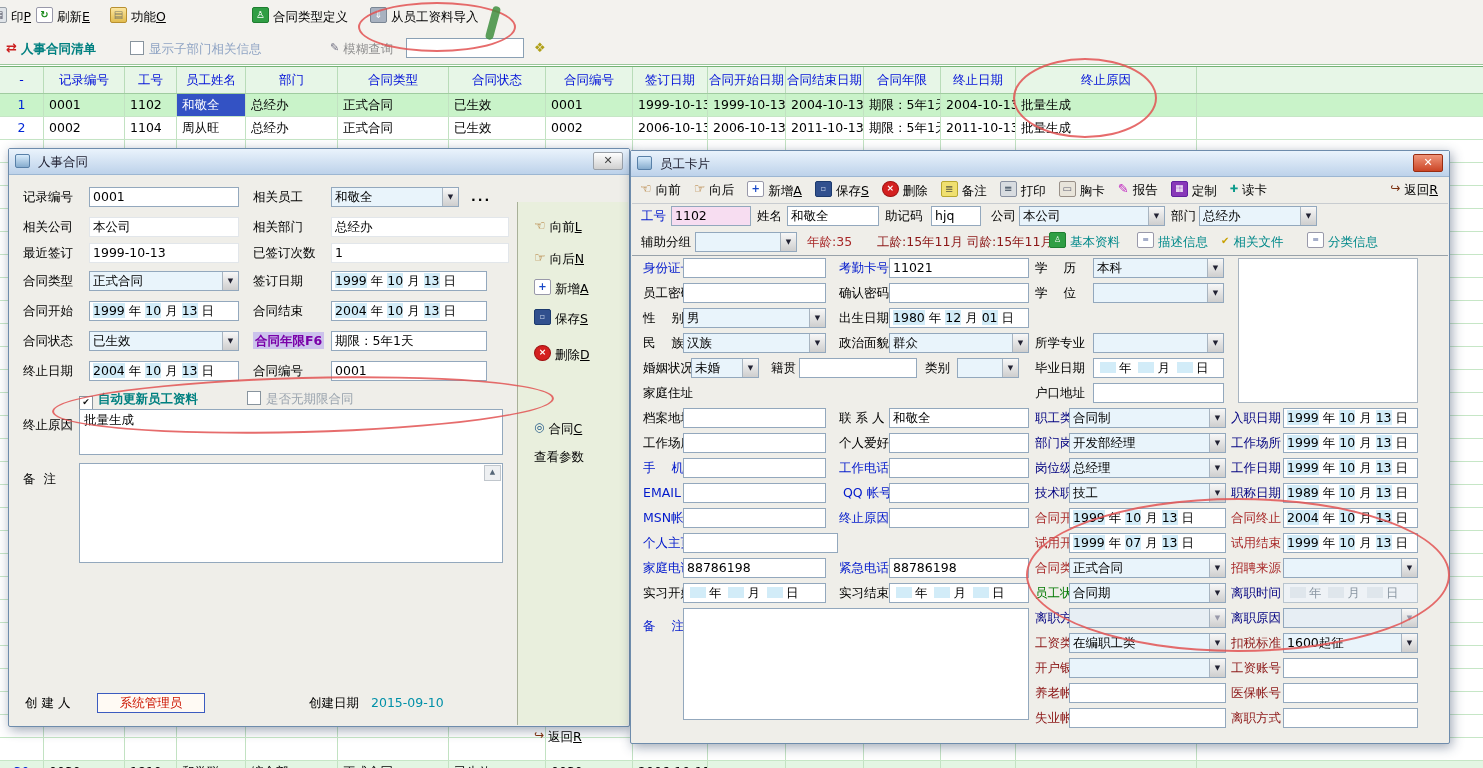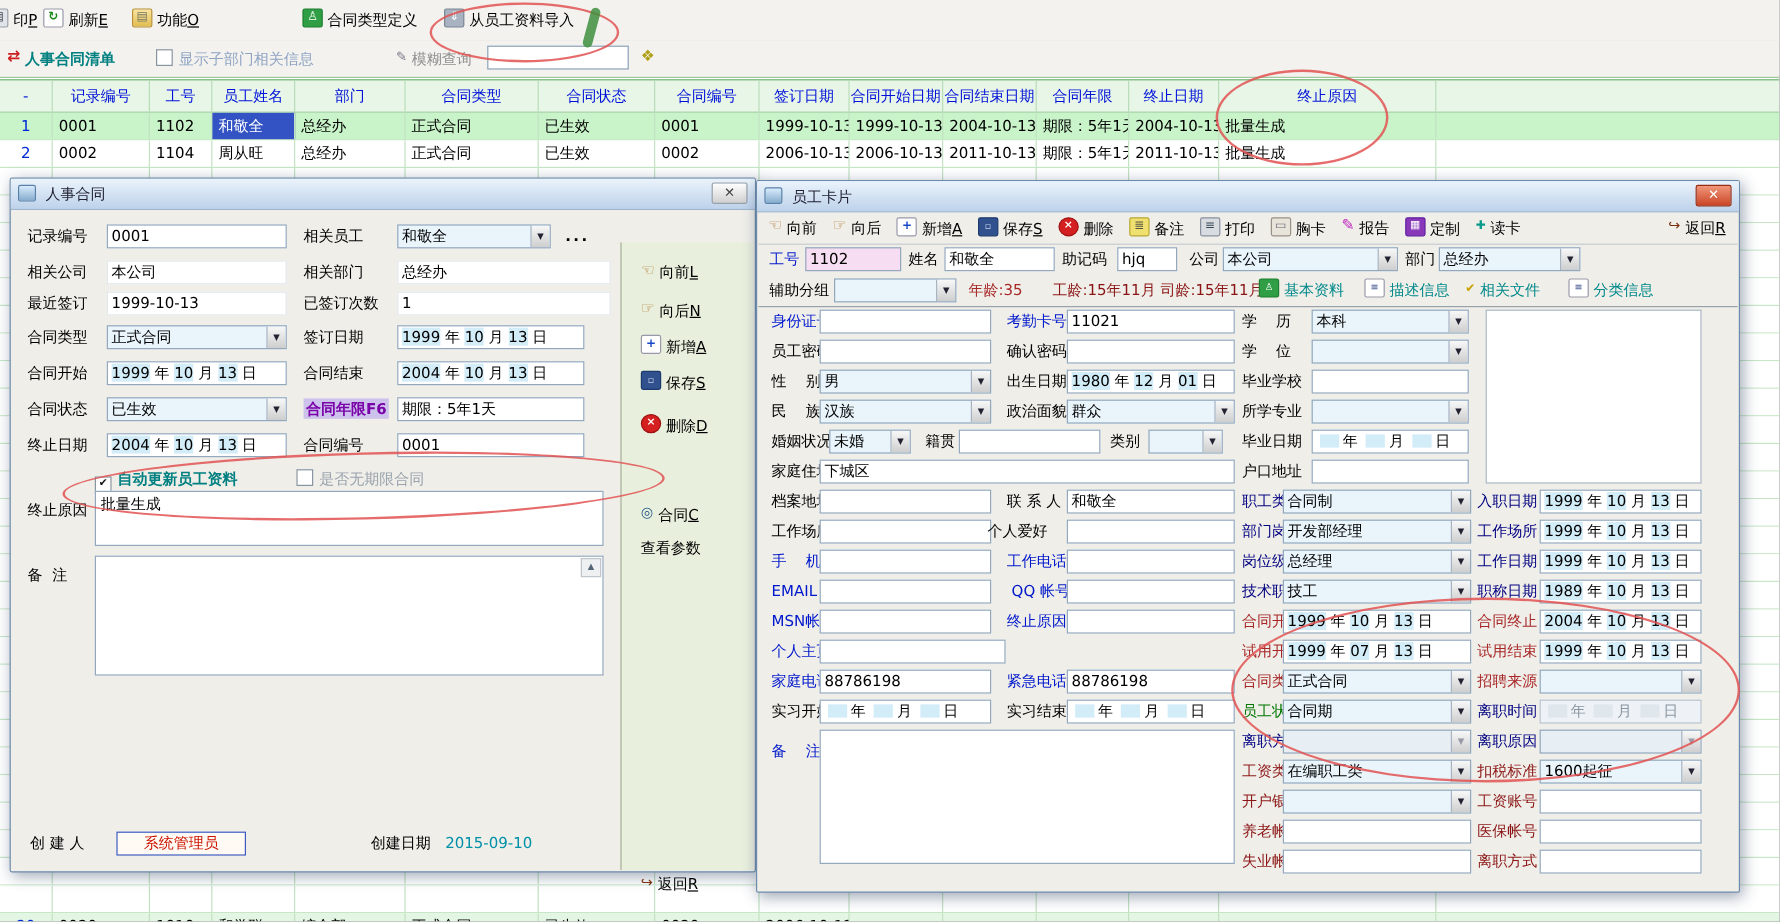--- a/index.html
+++ b/index.html
@@ -798,32 +798,31 @@
         <div class="frow" style="top: 205px;">
           <span class="flabel" style="left: 12px;">婚姻状况</span>
           <span class="fld sfield" style="left: 60px; width: 68px;"><span>未婚</span><span class="sarr">▼</span></span>
           <span class="flabel" style="left: 140px;">籍贯</span>
           <span class="fld" style="left: 168px; width: 118px;"></span>
           <span class="flabel" style="left: 294px;">类别</span>
           <span class="fld sfield" style="left: 326px; width: 62px;"><span></span><span class="sarr">▼</span></span>
         </div>
         <div class="frow" style="top: 230px;">
           <span class="flabel" style="left: 12px;">家庭住址</span>
-          <span class="fld" style="left: 52px; width: 346px;">下城区</span>
         </div>
         <div class="frow" style="top: 255px;">
           <span class="flabel" style="left: 12px;">档案地址</span>
           <span class="fld" style="left: 52px; width: 143px;"></span>
           <span class="flabel" style="left: 208px;">联 系 人</span>
           <span class="fld" style="left: 258px; width: 140px;">和敬全</span>
         </div>
         <div class="frow" style="top: 280px;">
           <span class="flabel" style="left: 12px;">工作场所</span>
           <span class="fld" style="left: 52px; width: 143px;"></span>
-          <span class="flabel" style="left: 192px;">个人爱好</span>
+          <span class="flabel" style="left: 208px;">个人爱好</span>
           <span class="fld" style="left: 258px; width: 140px;"></span>
         </div>
         <div class="frow" style="top: 330px;">
           <span class="flabel c-blue" style="left: 12px;">EMAIL</span>
           <span class="fld" style="left: 52px; width: 143px;"></span>
           <span class="flabel c-blue" style="left: 212px;">QQ 帐号</span>
           <span class="fld" style="left: 258px; width: 140px;"></span>
         </div>
         <div class="frow" style="top: 305px;">
           <span class="flabel c-blue" style="left: 12px;">手    机</span>
@@ -853,24 +852,20 @@
           <span class="flabel" style="left: 208px;">实习结束</span>
           <span class="fld" style="left: 258px; width: 140px;"><span class="phb"></span>年 <span class="phb"></span>月 <span class="phb"></span>日 </span>
         </div>
         <div class="frow" style="top: 105px;">
           <span class="flabel" style="left: 404px;">学    历</span>
           <span class="fld sfield" style="left: 462px; width: 131px;"><span>本科</span><span class="sarr">▼</span></span>
         </div>
         <div class="frow" style="top: 130px;">
           <span class="flabel" style="left: 404px;">学    位</span>
           <span class="fld sfield" style="left: 462px; width: 131px;"><span></span><span class="sarr">▼</span></span>
-        </div>
-        <div class="frow" style="top: 155px;">
-          <span class="flabel" style="left: 404px;">毕业学校</span>
-          <span class="fld" style="left: 462px; width: 131px;"></span>
         </div>
         <div class="frow" style="top: 180px;">
           <span class="flabel" style="left: 404px;">所学专业</span>
           <span class="fld sfield" style="left: 462px; width: 131px;"><span></span><span class="sarr">▼</span></span>
         </div>
         <div class="frow" style="top: 205px;">
           <span class="flabel" style="left: 404px;">毕业日期</span>
           <span class="fld" style="left: 462px; width: 131px;"><span class="phb"></span>年 <span class="phb"></span>月 <span class="phb"></span>日 </span>
         </div>
         <div class="frow" style="top: 230px;">

